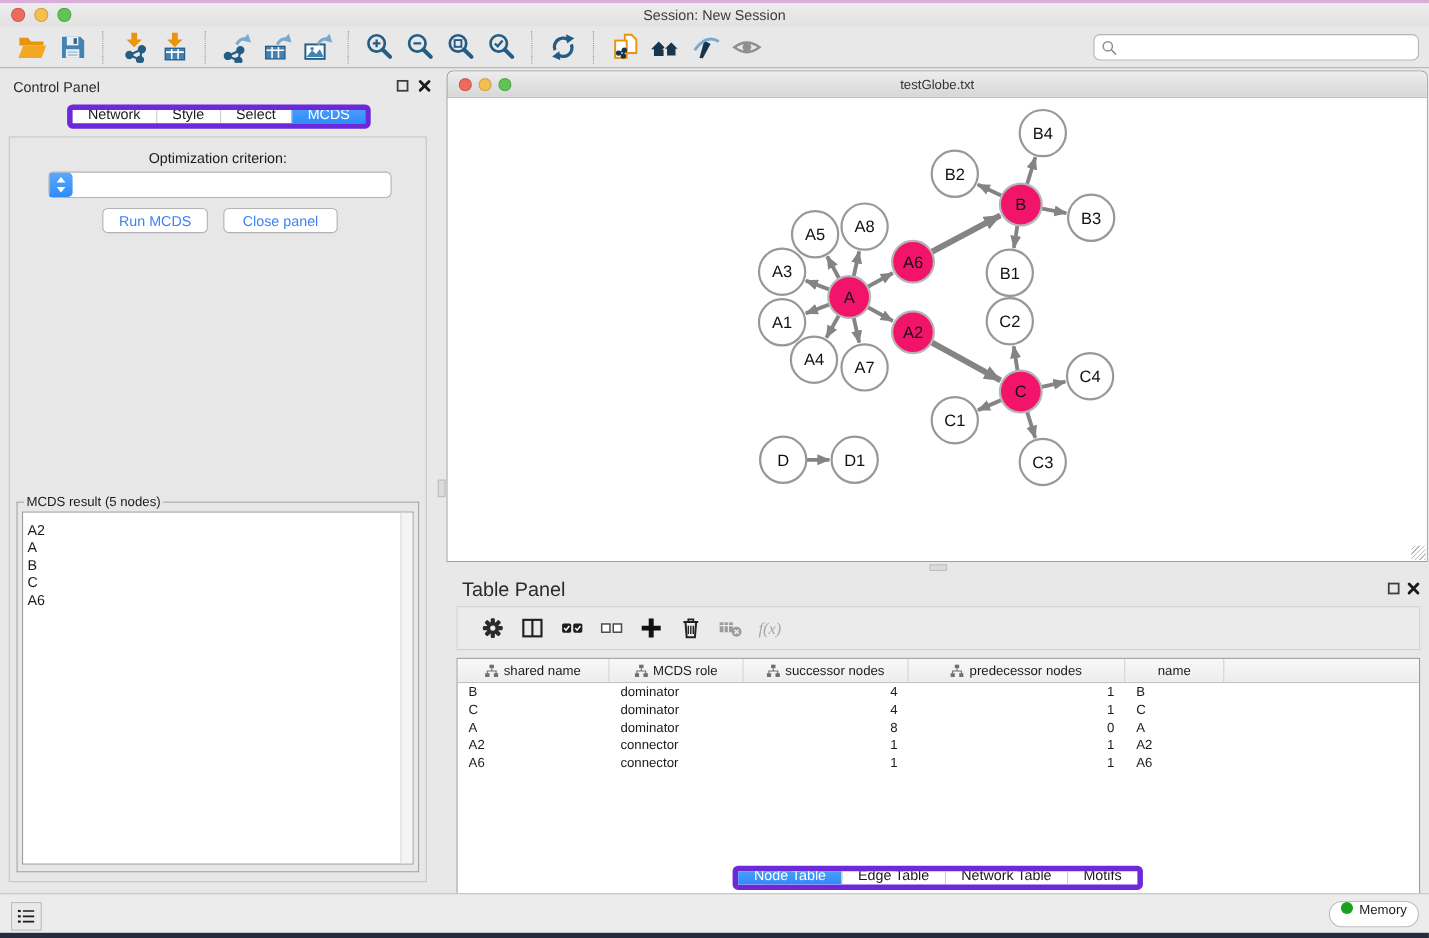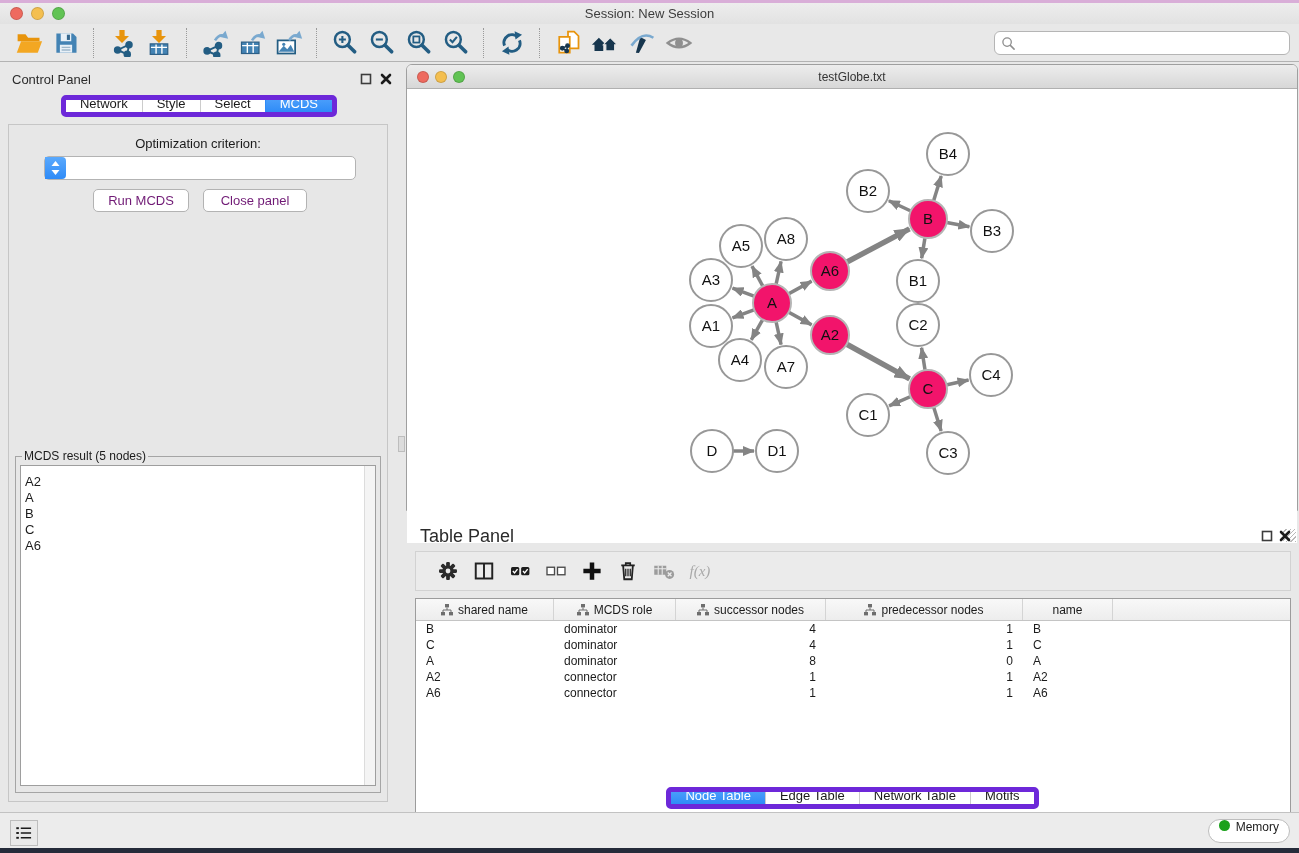--- a/index.html
+++ b/index.html
@@ -31,40 +31,40 @@
   .seg { display:inline-flex; border:5px solid #6d28d9; border-radius:5px; overflow:hidden; background:#fff; height:22px;align-items:flex-end; }
   .seg-item { padding:3px 14px 0 14px; font-size:13px; line-height:17px; border-left:1px solid #cccccc; color:#1b1b1b; cursor:default; white-space:nowrap; }
   .seg-item:first-child { border-left:none; }
   .seg-item.active { background:linear-gradient(#5aa9fd,#2f8bf7); color:#fff; border-left-color:#2f8bf7; }
   #cp-tabs { position:absolute; left:0; top:31px; width:100%; display:flex; justify-content:center; }
   .cp-pane { position:absolute; left:4px; top:60px; width:380px; height:678px; border:1px solid #c6c6c6; background:#e7e7e7; }
   .opt-label { position:absolute; left:0; width:100%; top:11px; text-align:center; font-size:13px; }
   .dropdown { position:absolute; left:35px; top:31px; width:312px; height:24px; background:#fff; border:1px solid #b3b3b3; border-radius:5px; display:flex; align-items:center; }
   .dd-text { flex:1; text-align:center; font-size:13px; padding-top:1px; }
   .dd-step { width:21px; height:22px; border-radius:0 4px 4px 0; background:linear-gradient(#5aa9fd,#2f8bf7); display:flex; align-items:center; justify-content:center; }
-  .mac-btn { position:absolute; height:23px; background:#fff; border:1px solid #b3b3b3; border-radius:5px; font-size:13px; font-family:"Liberation Sans",sans-serif; color:#701a75; }
+  .mac-btn { position:absolute; height:23px; background:#fff; border:1px solid #b3b3b3; border-radius:5px; font-size:13px; font-family:"Liberation Sans",sans-serif; color:#3b82f6; }
   .mac-btn.run { left:84px; top:64px; width:96px; }
   .mac-btn.close { left:194px; top:64px; width:104px; }
   fieldset.result { position:absolute; left:6px; top:324px; width:366px; height:344px; border:1px solid #a5a5a5; padding:2px 4px 6px 4px; }
   fieldset.result legend { font-size:12px; padding:0 2px; margin-left:2px; }
   .result-list { position:relative; width:100%; height:100%; background:#fff; border:1px solid #9e9e9e; padding:8px 0 0 4px; overflow:hidden; }
   .result-item { font-size:13px; line-height:16px; }
   .result-scroll { position:absolute; right:0; top:0; bottom:0; width:11px; background:#f4f4f4; border-left:1px solid #dcdcdc; }
 
   
   .vgrip { position:absolute; left:398px; top:436px; width:7px; height:16px; background:#dcdcdc; border:1px solid #bdbdbd; }
   .hgrip { position:absolute; left:845px; top:513px; width:16px; height:6px; background:#dcdcdc; border:1px solid #bdbdbd; }
 
   
   .net-window { position:absolute; left:406px; top:64px; width:892px; height:447px; border:1px solid #9f9f9f; border-radius:6px 6px 0 0; background:#fff; }
   .net-titlebar { position:absolute; left:0; top:0; width:100%; height:24px; background:linear-gradient(#ededed,#d7d7d7); border-bottom:1px solid #b0b0b0; border-radius:5px 5px 0 0; }
   .net-titlebar .lights { left:10px; top:6px; gap:6px; }
   .net-titlebar .light { width:12px; height:12px; }
   .net-title { position:absolute; left:0; right:0; top:5px; text-align:center; font-size:12px; color:#333; }
-  .net-canvas { position:absolute; left:0; top:24px; width:890px; height:421px; background:#fff;margin-top:33px; }
+  .net-canvas { position:absolute; left:0; top:24px; width:890px; height:421px; background:#fff; }
   .resize-corner { position:absolute; right:1px; bottom:1px; width:13px; height:13px;
      background:repeating-linear-gradient(135deg, transparent 0 2px, #b9b9b9 2px 3px); }
 
   
   .table-panel { position:absolute; left:406px; top:519px; width:893px; height:293px; }
   .tp-title { position:absolute; left:14px; top:7px; font-size:18px; color:#2b2b2b; }
   .tp-toolbar { position:absolute; left:9px; top:32px; width:876px; height:40px; background:#ebebeb; border:1px solid #d2d2d2; display:flex; align-items:center; padding-left:14px; }
   .tp-btn { width:36px; height:32px; display:flex; align-items:center; justify-content:center; }
   .tp-btn svg { width:24px; height:24px; }
   .tbl { position:absolute; left:9px; top:79px; width:876px; height:223px; background:#fff; border:1px solid #9c9c9c; overflow:hidden; }

